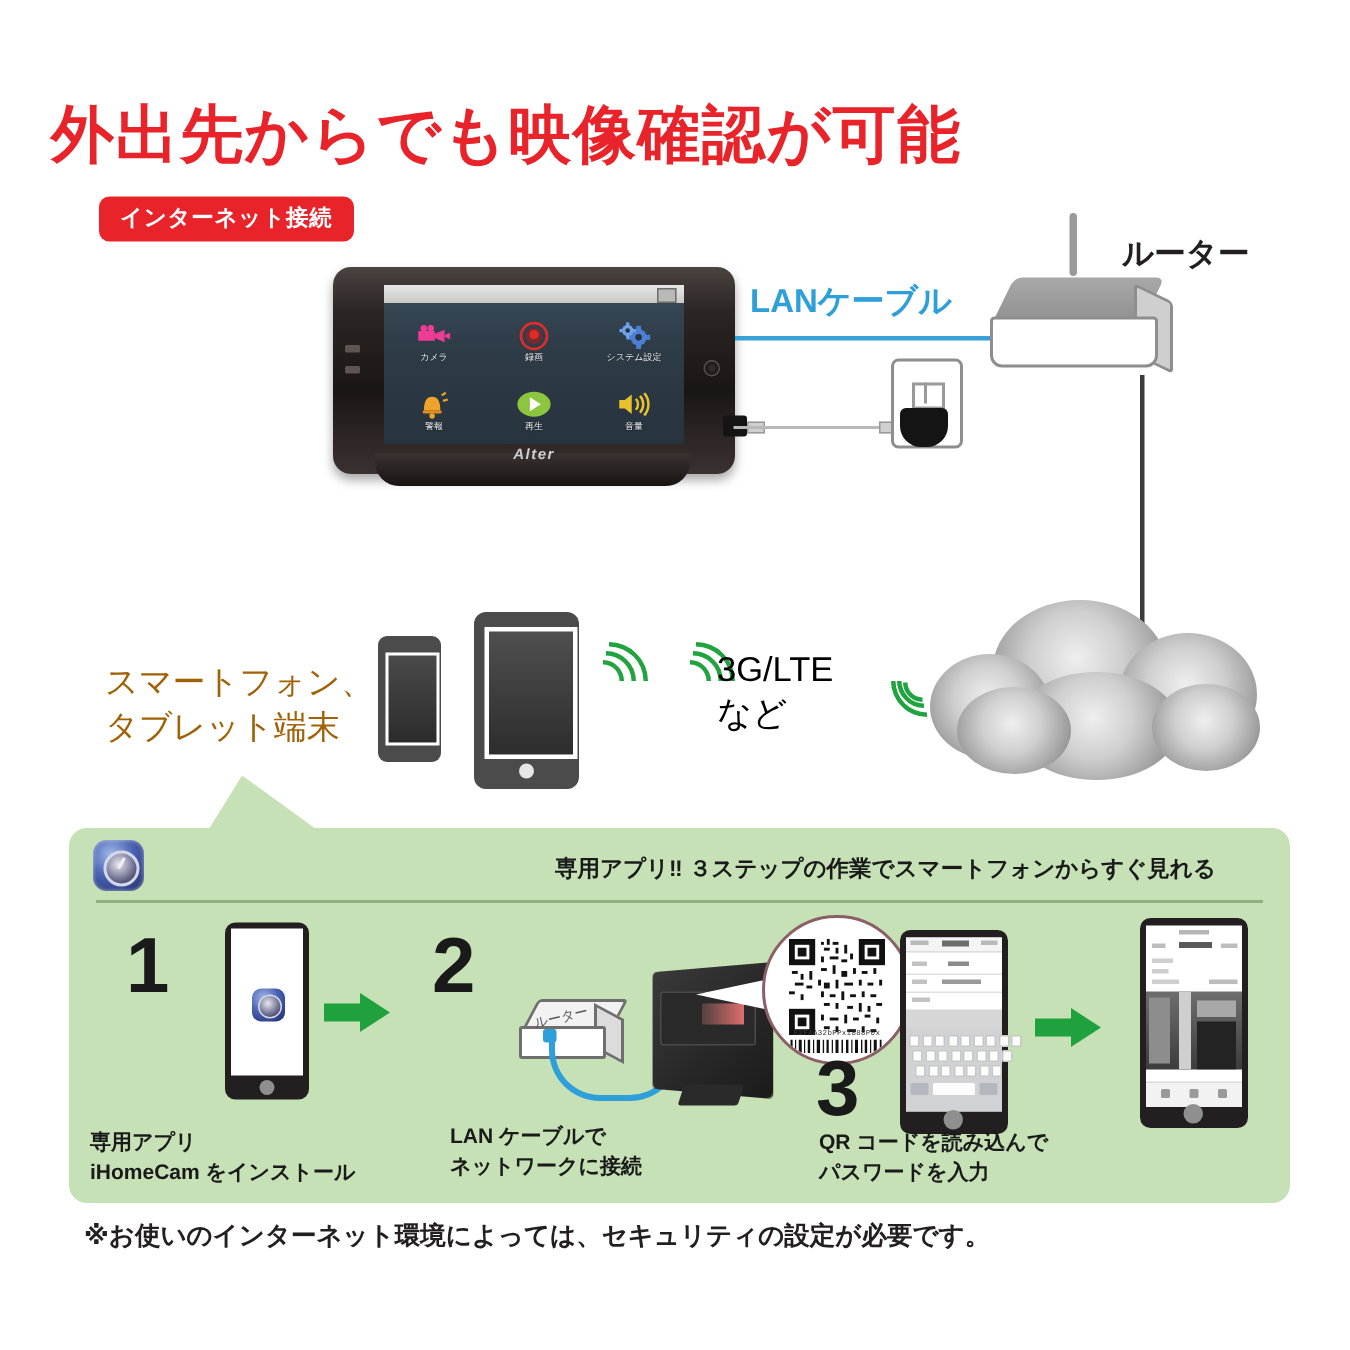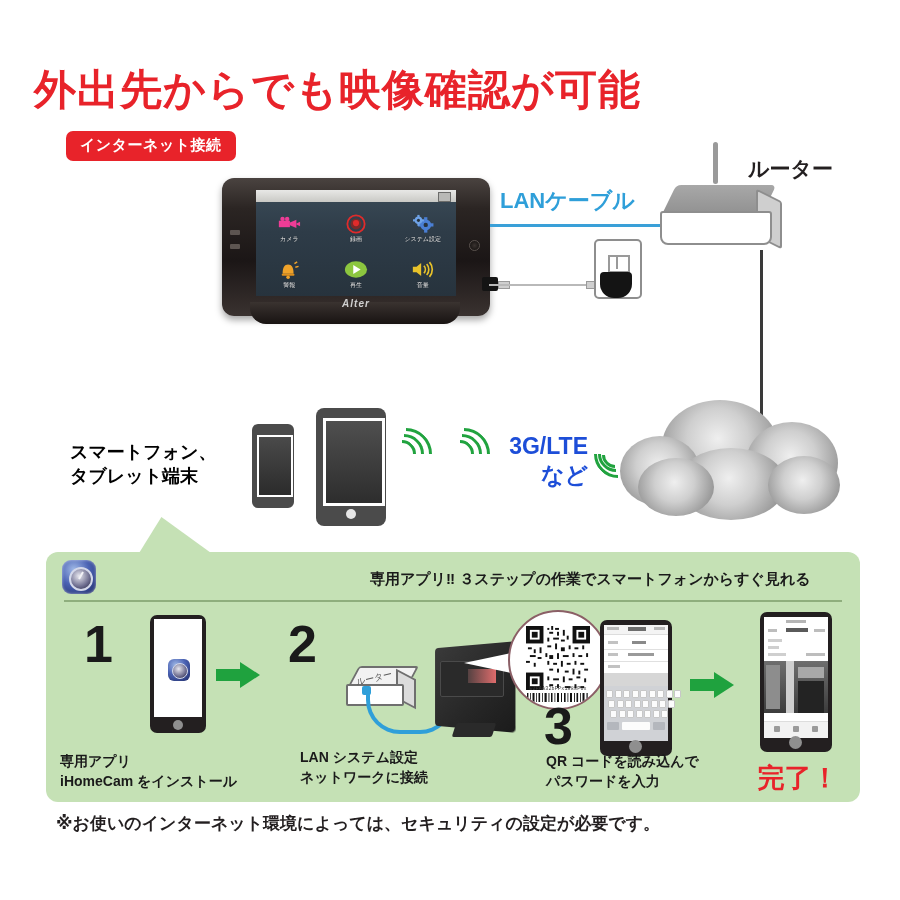--- a/index.html
+++ b/index.html
@@ -87,36 +87,36 @@
   #router-down-line{left:760px;top:250px;width:3px;height:168px;background:#3a3a3a;}
 
   
   #cloud{left:620px;top:396px;width:230px;height:124px;}
   .cl{position:absolute;border-radius:50%;
      background:radial-gradient(circle at 48% 42%,#efefef 0%,#cfcfcf 38%,#9a9a9a 75%,#7d7d7d 100%);}
   #cloud-label{left:650px;top:442px;width:172px;text-align:center;
     font-size:21px;font-weight:bold;color:#231f20;white-space:nowrap;}
 
   
-  #devices-label{left:70px;top:440px;font-size:18px;font-weight:bold;line-height:1.35;color:#000000;}
+  #devices-label{left:70px;top:440px;font-size:22px;font-weight:normal;line-height:1.35;color:#a16207;}
   #phone-dev{left:252px;top:424px;width:42px;height:84px;background:#4b4b4b;border-radius:6px;}
   #phone-dev .scr{position:absolute;left:5px;top:11px;width:32px;height:58px;
     background:linear-gradient(#4a4a4a,#2b2b2b);border:2px solid #fff;}
   #tablet-dev{left:316px;top:408px;width:70px;height:118px;background:#4b4b4b;border-radius:8px;}
   #tablet-dev .scr{position:absolute;left:7px;top:10px;width:56px;height:82px;
     background:linear-gradient(#4f4f4f,#2d2d2d);border:3px solid #fff;}
   #tablet-dev .home{position:absolute;left:30px;bottom:7px;width:10px;height:10px;
     border-radius:50%;background:#e6e6e6;}
 
   .waves{position:absolute;}
   .wv{position:absolute;border:3px solid #21a33f;border-radius:50%;
       border-color:#21a33f transparent transparent transparent;}
 
-  #lte-label{left:478px;top:432px;width:110px;text-align:right;font-size:23px;font-weight:bold;
-    color:#1d4ed8;line-height:1.25;}
+  #lte-label{left:478px;top:432px;width:110px;text-align:left;font-size:23px;font-weight:normal;
+    color:#000000;line-height:1.25;}
 
   
   #green-panel{left:46px;top:552px;width:814px;height:250px;background:#c5e1b5;
     border-radius:12px;}
   #bubble-tail{left:138px;top:517px;width:0;height:0;
     border-left:22px solid transparent;border-right:58px solid transparent;
     border-bottom:40px solid #c5e1b5;transform:skewX(-4deg);}
   #panel-divider{left:64px;top:600px;width:778px;height:2px;background:#8fae7d;}
 
   #app-icon{left:62px;top:560px;width:34px;height:34px;border-radius:9px;
@@ -404,21 +404,21 @@
   <div class="abs lan-plug" style="left:440px;top:684px;"></div>
 
   <div class="abs" id="step2-mon">
     <div class="back"></div>
     <div class="panelbar"></div>
     <div class="qrspot"></div>
     <div class="stand"></div>
   </div>
 
   <div class="abs step-cap" style="left:300px;top:748px;">
-    <div>LAN システム設定</div>
+    <div>LAN ケーブルで</div>
     <div>ネットワークに接続</div>
   </div>
 
   <div class="abs" id="qr-pointer"></div>
   <div class="abs" id="qr-callout">
     <svg id="qr-grid" viewBox="0 0 33 33">
       <rect width="33" height="33" fill="#ffffff"></rect>
       <g fill="#111111">
         <rect x="0" y="0" width="9" height="9"></rect>
           <rect x="2" y="2" width="5" height="5" fill="#fff"></rect>
@@ -593,17 +593,16 @@
         <div style="position:absolute;left:34px;top:20px;width:26px;height:32px;background:#232323;"></div>
         <div style="position:absolute;left:34px;top:6px;width:26px;height:11px;background:#a8a8a8;"></div>
       </div>
       <div style="position:absolute;left:0;top:104px;width:64px;height:16px;background:#f2f2f2;border-top:.5px solid #ddd;"></div>
       <div style="position:absolute;left:10px;top:109px;width:6px;height:6px;background:#9a9a9a;border-radius:1px;"></div>
       <div style="position:absolute;left:29px;top:109px;width:6px;height:6px;background:#9a9a9a;border-radius:1px;"></div>
       <div style="position:absolute;left:48px;top:109px;width:6px;height:6px;background:#9a9a9a;border-radius:1px;"></div>
     </div>
     <div class="sp-home" style="left:29px;bottom:3px;width:13px;height:13px;"></div>
   </div>
-  <div class="abs" id="final-done">完了！</div>
 
   <div class="abs" id="footer-note">※お使いのインターネット環境によっては、セキュリティの設定が必要です。</div>
 
 </div>
 
 </body></html>

